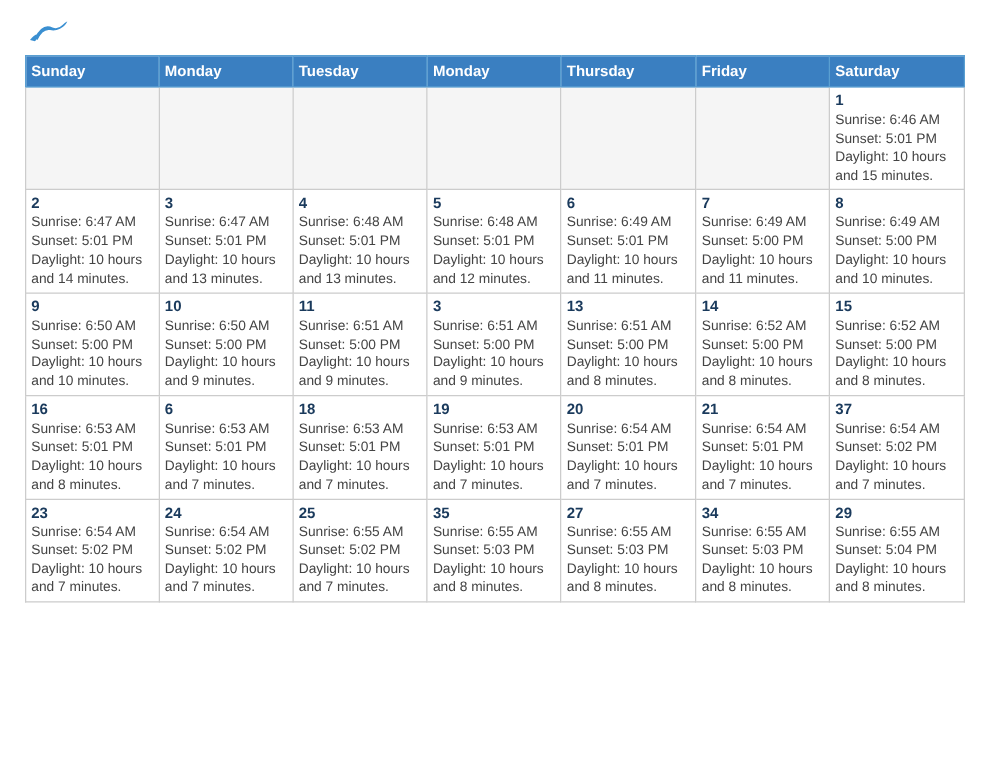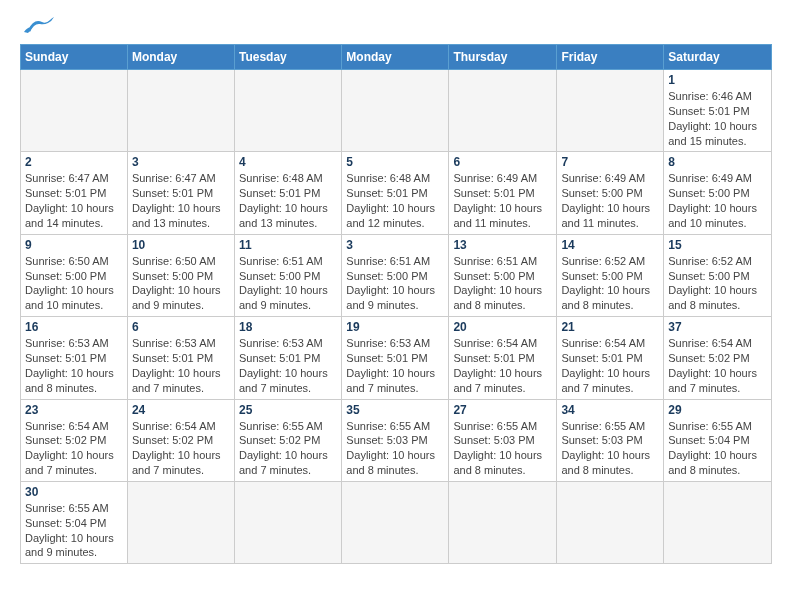--- a/index.html
+++ b/index.html
@@ -333,29 +333,14 @@
 and 8 minutes.</div>
         </td>
         <td>
           <span class="day-number">29</span>
           <div class="day-info" style="white-space: pre-line;">Sunrise: 6:55 AM
 Sunset: 5:04 PM
 Daylight: 10 hours
 and 8 minutes.</div>
         </td>
       </tr>
-      <tr class="last-row">
-        <td>
-          <span class="day-number">30</span>
-          <div class="day-info" style="white-space: pre-line;">Sunrise: 6:55 AM
-Sunset: 5:04 PM
-Daylight: 10 hours
-and 9 minutes.</div>
-        </td>
-        <td class="empty"></td>
-        <td class="empty"></td>
-        <td class="empty"></td>
-        <td class="empty"></td>
-        <td class="empty"></td>
-        <td class="empty"></td>
-      </tr>
     </tbody>
 </table>
 
 </body></html>

